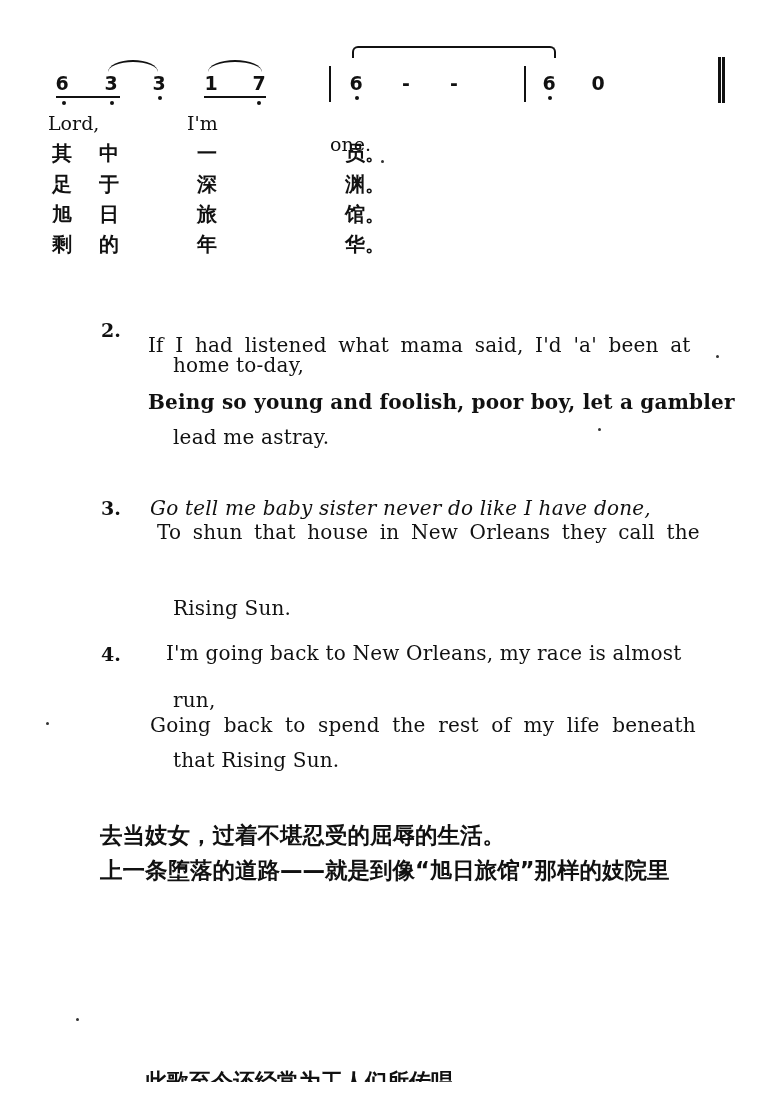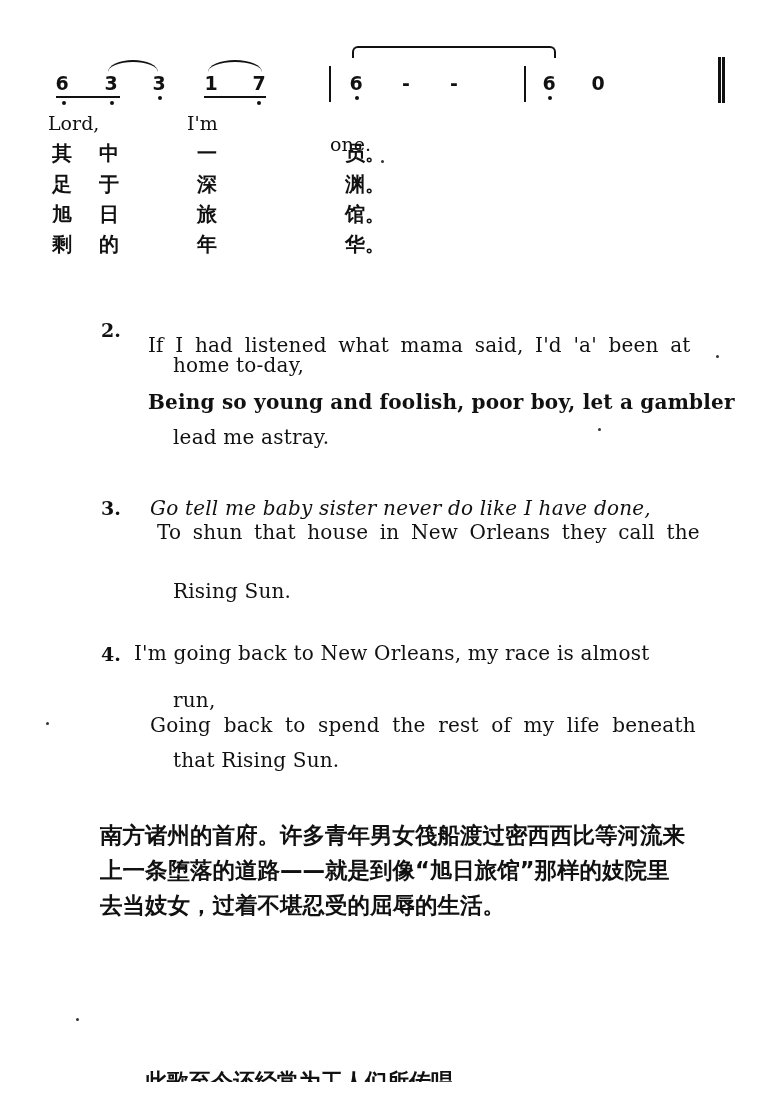--- a/index.html
+++ b/index.html
@@ -88,35 +88,34 @@
   <span class="vline" style="left:148px; top:317px; word-spacing:5px;margin-top:16px;">If I had listened what mama said, I'd 'a' been at</span>
   <span class="vline" style="left:173px; top:353px;">home to-day,</span>
   <span class="vline" style="left:148px; top:390px;font-weight:bold;">Being so young and foolish, poor boy, let a gambler</span>
   <span class="vline" style="left:173px; top:425px;">lead me astray.</span>
 </div>
 
 <div>
   <span class="verse-num" style="top:497px;">3.</span>
   <span class="vline" style="left:150px; top:496px; font-style:italic;">Go tell me baby sister never do like I have done,</span>
   <span class="vline" style="left:150px; top:520px; word-spacing:5px;margin-left:7px;">To shun that house in New Orleans they call the</span>
-  <span class="vline" style="left:173px; top:579px;">Rising Sun.</span>
+  <span class="vline" style="left:173px; top:596px;">Rising Sun.</span>
 </div>
 
 <div>
   <span class="verse-num" style="top:643px;">4.</span>
-  <span class="vline" style="left:134px; top:641px;">I'm going back to New Orleans, my race is almost</span>
+  <span class="vline" style="left:166px; top:641px;">I'm going back to New Orleans, my race is almost</span>
   <span class="vline" style="left:173px; top:688px;">run,</span>
   <span class="vline" style="left:150px; top:713px; word-spacing:6px;">Going back to spend the rest of my life beneath</span>
   <span class="vline" style="left:173px; top:748px;">that Rising Sun.</span>
 </div>
 
 <div class="para" style="top:818px;">
-  <span class="p-line">南方诸州的首府。许多青年男女筏船渡过密西西比等河流来</span>
+  <span class="p-line">去当妓女，过着不堪忍受的屈辱的生活。</span>
   <span class="p-line">上一条堕落的道路——就是到像“旭日旅馆”那样的妓院里</span>
-  <span class="p-line">去当妓女，过着不堪忍受的屈辱的生活。</span>
 </div>
 <div class="cut">此歌至今还经常为工人们所传唱</div>
 
 <span class="speck" style="left:46px; top:722px;"></span>
 <span class="speck" style="left:76px; top:1018px;"></span>
 <span class="speck" style="left:716px; top:355px;"></span>
 <span class="speck" style="left:598px; top:428px;"></span>
 <span class="speck" style="left:381px; top:160px;"></span>
 
 </body></html>

